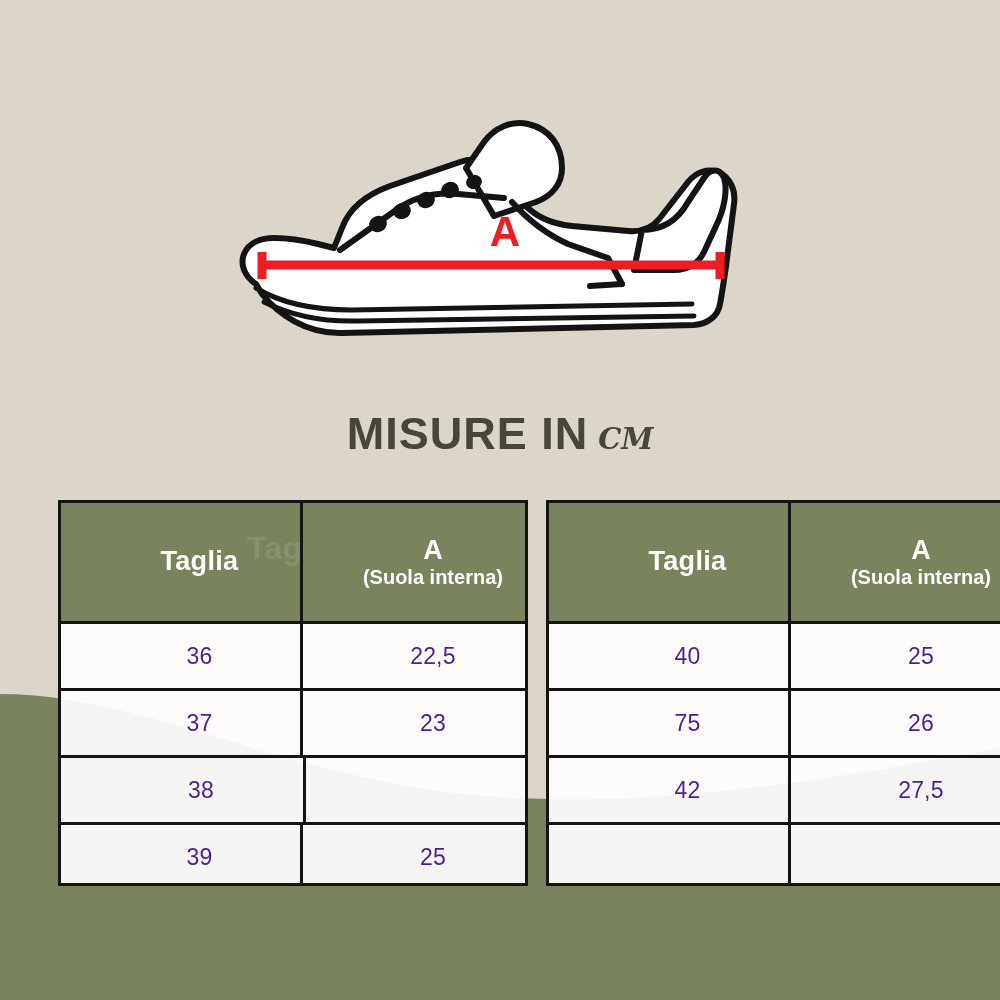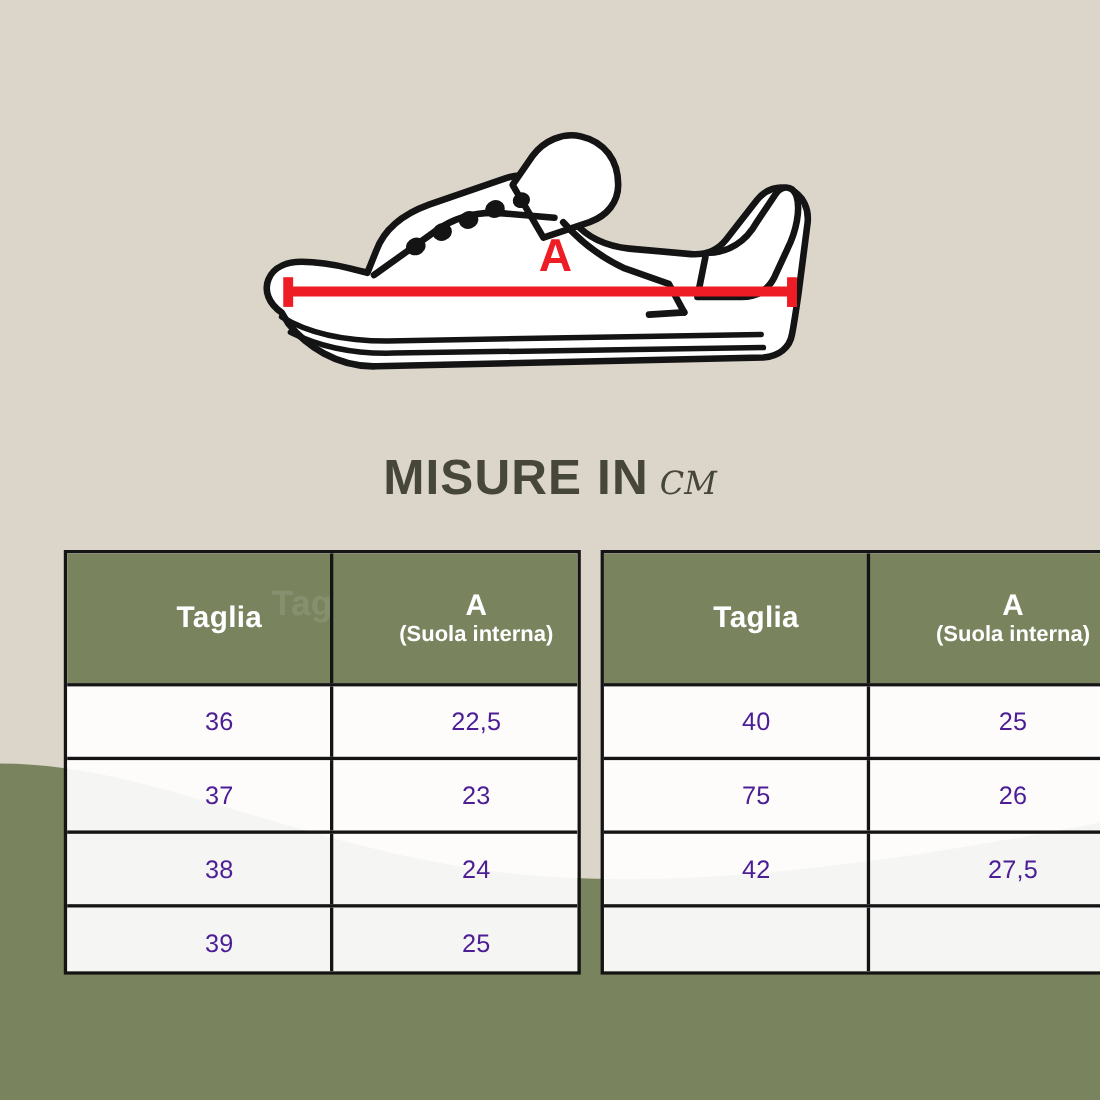--- a/index.html
+++ b/index.html
@@ -57,21 +57,21 @@
   .title .main {
     font-family: "Liberation Sans", sans-serif;
     font-weight: 700;
     font-size: 45px;
     letter-spacing: 1px;
     margin-top: 18px;
   }
   .title .unit {
     font-family: "DejaVu Serif", serif;
     font-style: italic;
-    font-weight: 400;
+    font-weight: 700;
     font-size: 42px;
     font-variant: small-caps;
     letter-spacing: 0px;
     margin-left: 10px;
   }
 
   
   .table {
     position: absolute;
     border: 3px solid #141414;
@@ -263,23 +263,20 @@
       </div>
       <div class="cell col-meas">
         <span class="cell-val">23</span>
       </div>
     </div>
 
     <div class="trow datarow">
       <div class="cell col-size">
         <span class="cell-val">38</span>
       </div>
-      <div class="cell col-meas">
-        <span class="cell-val">24</span>
-      </div>
     </div>
 
     <div class="trow datarow">
       <div class="cell col-size">
         <span class="cell-val">39</span>
       </div>
       <div class="cell col-meas">
         <span class="cell-val">25</span>
       </div>
     </div>

